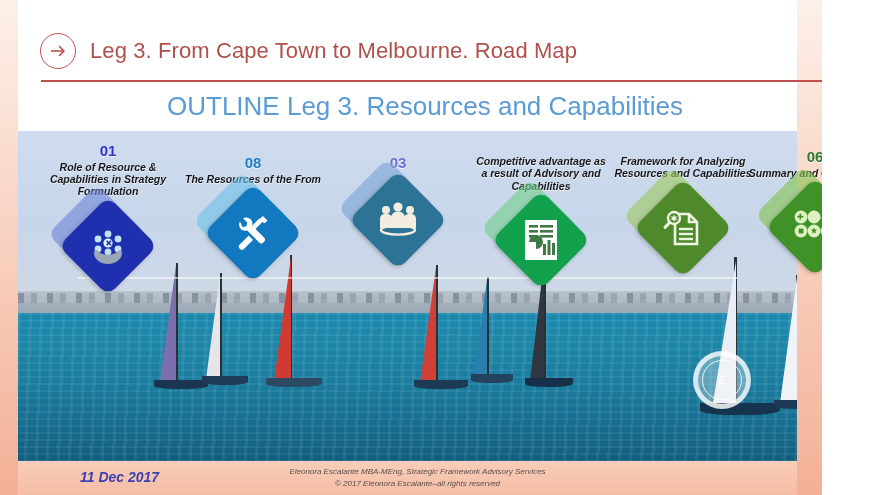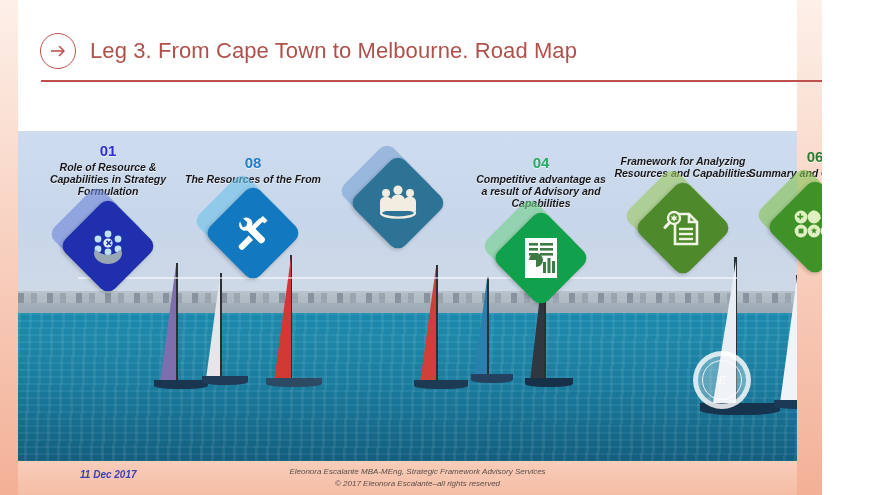--- a/index.html
+++ b/index.html
@@ -202,21 +202,21 @@
 
   
   .footer{
     position:absolute;
     left:18px; right:25px; bottom:0; height:34px;
     background:linear-gradient(180deg,#f8cdb9 0%,#f5bda6 100%);
     z-index:6;
   }
   .footer-date{
     position:absolute; left:62px; top:8px;
-    font-size:10px; font-style:italic; font-weight:bold;
+    font-size:14px; font-style:italic; font-weight:bold;
     color:#3b3fb5;
   }
   .footer-credit{
     position:absolute; left:0; right:0; top:5px;
     text-align:center;
     font-size:8px; font-style:italic;
     color:#5a4f4b;
     line-height:1.45;
     padding-left:20px;
   }
@@ -232,20 +232,21 @@
     <span class="arrow-circle">
       <svg width="22" height="22" viewBox="0 0 22 22">
         <path d="M4 11 H17" stroke="#c0504d" stroke-width="1.6" fill="none"></path>
         <path d="M12.5 6.5 L17 11 L12.5 15.5" stroke="#c0504d" stroke-width="1.6" fill="none" stroke-linecap="round" stroke-linejoin="round"></path>
       </svg>
     </span>
     <span class="header-title">Leg 3. From Cape Town to Melbourne. Road Map</span>
   </div>
   <div class="header-rule"></div>
 
+  <div class="outline-title">OUTLINE Leg 3. Resources and Capabilities</div>
 
   <div class="photo">
     <div class="sky"></div>
     <div class="skyline"></div>
     <div class="sea"></div>
 
     <div>
       <div class="boat" style="left:140px;bottom:78px;">
         <div class="mast" style="left:18px;height:120px;"></div>
         <div class="sail" style="left:2px;border-left:16px solid transparent;border-bottom:118px solid #7d6fae;"></div>
@@ -332,41 +333,41 @@
               <path d="M8 9.5c-1.6 2.8-.9 6.3 1.7 8.2 1.7 1.2 3.7 1.4 5.5.8l12.2 12.2c1 1 2.6 1 3.6 0l1.3-1.3c1-1 1-2.6 0-3.6L20.1 13.6c.6-1.8.4-3.9-.8-5.6-1.9-2.6-5.4-3.3-8.2-1.7l4.2 4.2-1 3.7-3.7 1z"></path>
               <path d="M27 6.8l-7.6 7.6 3.3 3.3 7.6-7.6 2.5 1.1 2.7-2.7-4.6-4.6-2.7 2.7z"></path>
               <path d="M16.7 23.6l-9.4 9.4c-.9.9-.9 2.4 0 3.3l1 1c.9.9 2.4.9 3.3 0l9.4-9.4z"></path>
             </g>
           </svg>
         </div>
       </div>
     </div>
 
     <div class="step" style="left:305px; top:24px;">
+      <div class="num" style="color:#6b6fd6">03</div>
       <div class="diamond-wrap">
         <div class="diamond-back" style="background:#7aa3d4"></div>
         <div class="diamond-front" style="background:#2d7395"></div>
         <div class="diamond-icon">
           <svg width="44" height="42" viewBox="0 0 44 42">
             <g fill="#f2ece1">
               <circle cx="10" cy="11" r="4"></circle>
               <path d="M4 29v-9c0-3 2.7-5.4 6-5.4s6 2.4 6 5.4v9z"></path>
               <circle cx="22" cy="8" r="4.6"></circle>
               <path d="M15 29V18.5c0-3.4 3.1-6.1 7-6.1s7 2.7 7 6.1V29z"></path>
               <circle cx="34" cy="11" r="4"></circle>
               <path d="M28 29v-9c0-3 2.7-5.4 6-5.4s6 2.4 6 5.4v9z"></path>
             </g>
             <ellipse cx="22" cy="31" rx="17" ry="4.6" fill="none" stroke="#f2ece1" stroke-width="2.4"></ellipse>
           </svg>
         </div>
       </div>
     </div>
 
     <div class="step" style="left:448px; top:24px;">
-      <div class="num" style="color:#2ba862">04</div>
       <div class="label">Competitive advantage as a result of Advisory and Capabilities</div>
       <div class="diamond-wrap">
         <div class="diamond-back" style="background:#72d18c"></div>
         <div class="diamond-front" style="background:#11a04b"></div>
         <div class="diamond-icon">
           <svg width="36" height="44" viewBox="0 0 36 44">
             <rect x="2" y="2" width="32" height="40" fill="#ffffff"></rect>
             <g fill="#3f7a46">
               <rect x="6" y="7" width="9" height="2.6"></rect>
               <rect x="17" y="7" width="13" height="2.6"></rect>

